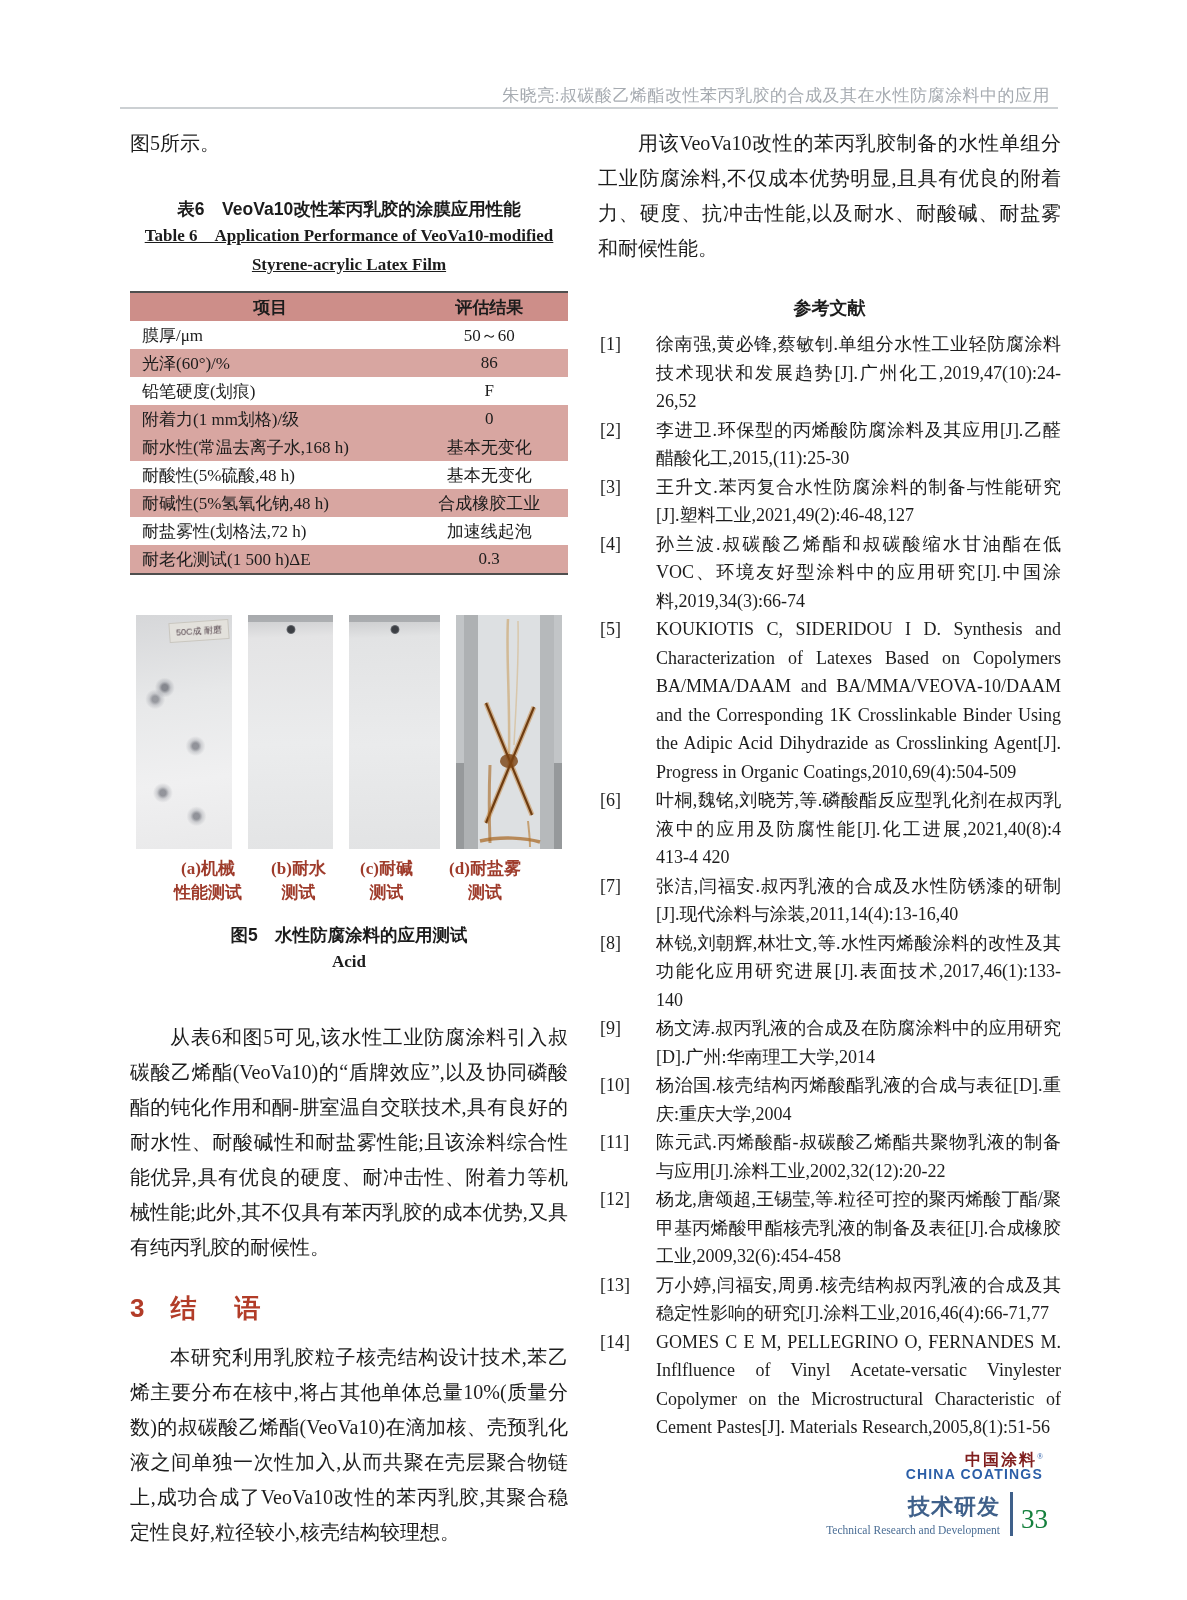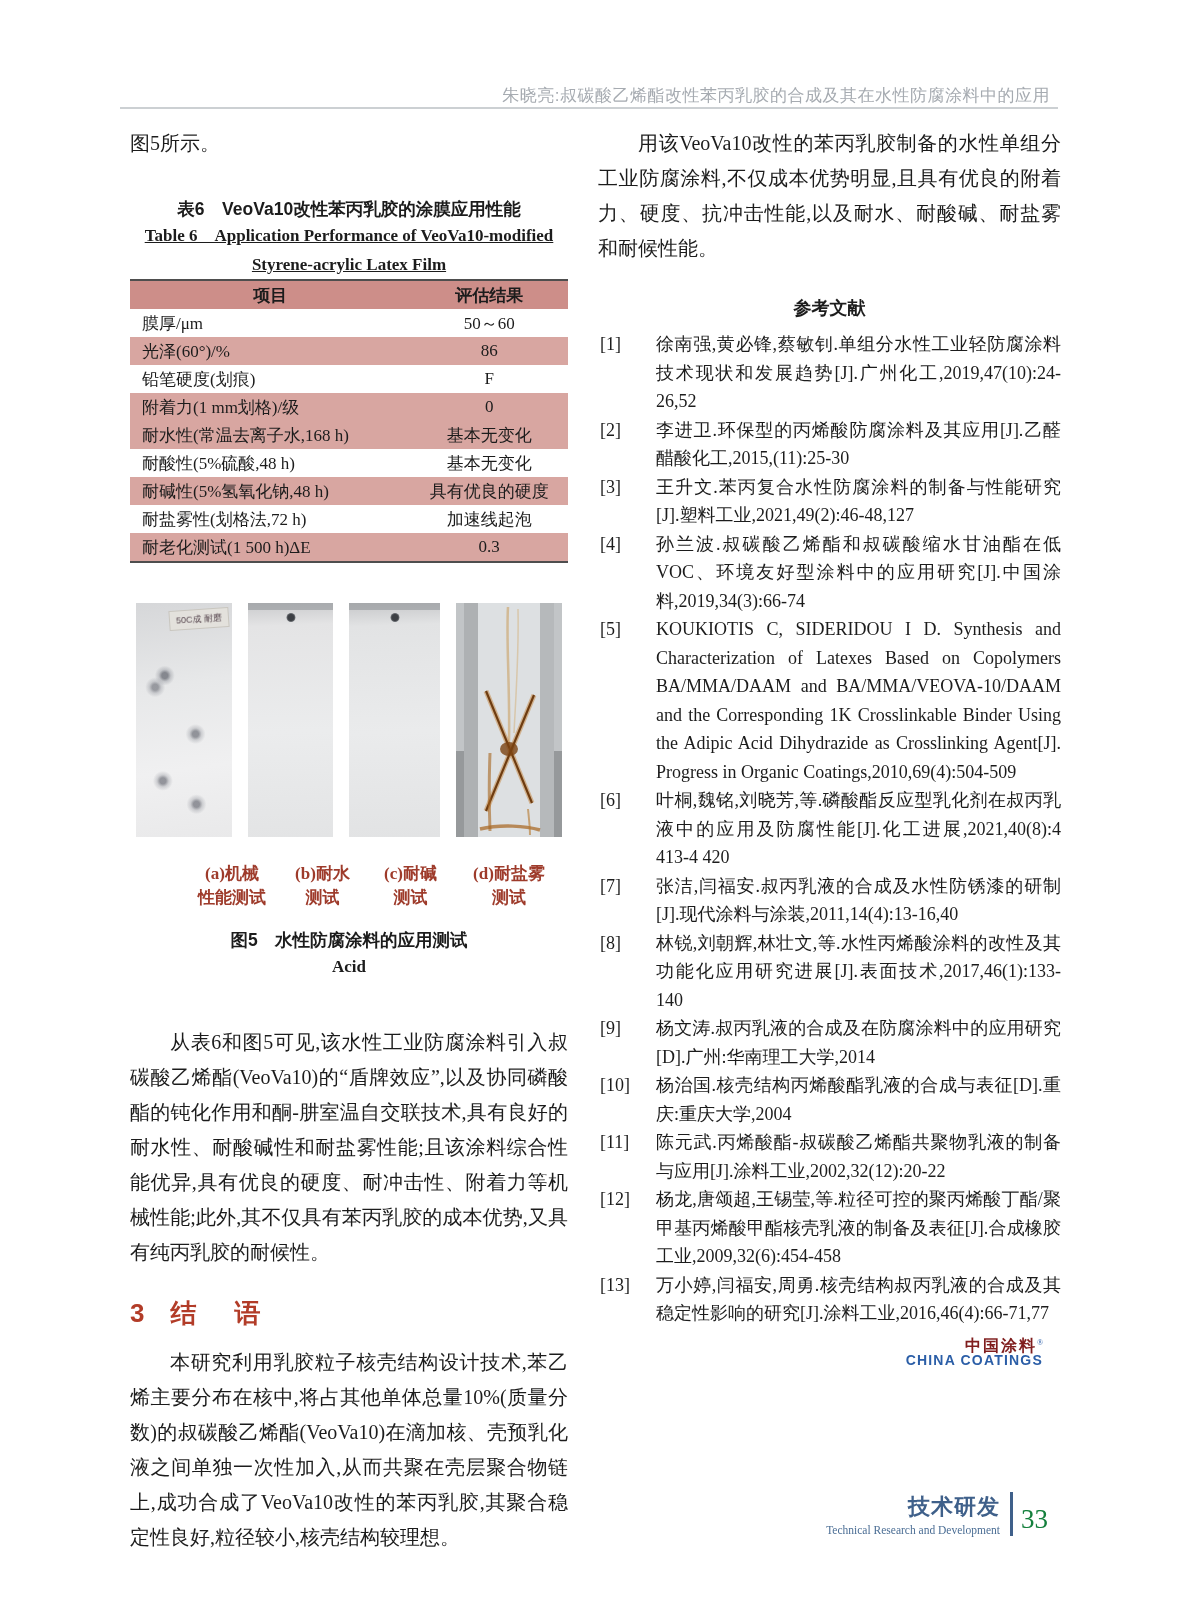--- a/index.html
+++ b/index.html
@@ -15,21 +15,21 @@
   .col-left{position:absolute;left:130px;top:126px;width:438px;}
   .col-right{position:absolute;left:598px;top:126px;width:463px;}
 
   .body-par{font-size:20px;line-height:35px;text-align:justify;text-indent:2em;margin:0;}
   .lead{font-size:20px;line-height:35px;margin:0;}
 
   
   .tbl-title-cn{margin-top:36px;text-align:center;font-size:17.5px;font-weight:bold;
                 font-family:"Liberation Sans","DejaVu Sans",sans-serif;}
   .tbl-title-en{text-align:center;font-size:17px;font-weight:bold;line-height:29px;text-decoration:underline;}
-  .t6{border-top:2px solid #4e4e4e;border-bottom:2px solid #4e4e4e;}
+  .t6{margin-top:12px;border-top:2px solid #4e4e4e;border-bottom:2px solid #4e4e4e;}
   .trow{display:flex;align-items:center;min-height:28px;font-size:17px;}
   .trow .c-item{width:64%;padding-left:12px;box-sizing:border-box;}
   .trow .c-val{width:36%;text-align:center;}
   .trow.thead{background:#cd8e89;font-weight:bold;}
   .trow.thead .c-item{text-align:center;padding-left:0;}
   .trow.pink{background:#d8a6a1;}
 
   
   .fig-panels{margin-top:40px;display:flex;justify-content:space-between;padding:0 6px;align-items:flex-end;}
   .panel{position:relative;height:234px;overflow:hidden;}
@@ -44,21 +44,21 @@
       border:1px solid #c9c6bf;transform:rotate(-4deg);font-size:9px;color:#5a4a52;
       text-align:center;line-height:18px;filter:blur(.4px);font-family:"Liberation Sans",sans-serif;}
   .panel-b{width:85px;background:linear-gradient(178deg,#c9cacc 0%,#e4e4e5 10%,#ebeced 55%,#e3e4e5 100%);}
   .panel-c{width:91px;background:linear-gradient(178deg,#c6c7c9 0%,#e2e3e4 10%,#eaebec 55%,#e2e3e4 100%);}
   .panel-hole{position:absolute;top:10px;left:50%;transform:translateX(-50%);width:9px;height:9px;
       border-radius:50%;background:radial-gradient(circle,#3c3f44 0 3px,#8a8d92 5px,transparent 6px);}
   .panel-topstrip{position:absolute;top:0;left:0;right:0;height:7px;background:rgba(140,143,148,.55);}
   .panel-d{width:106px;}
   .panel-d svg{display:block;}
 
-  .fig-labels{display:flex;justify-content:flex-end;padding:0 6px;margin-top:25px;}
+  .fig-labels{display:flex;justify-content:center;padding:0 6px;margin-top:8px;}
   .fig-label{font-size:17px;font-weight:bold;color:#9e3b2b;text-align:center;line-height:24px;}
   .fl-a{width:96px;} .fl-b{width:85px;} .fl-c{width:91px;} .fl-d{width:106px;}
 
   .fig-cap-cn{margin-top:18px;text-align:center;font-size:17.5px;font-weight:bold;
               font-family:"Liberation Sans","DejaVu Sans",sans-serif;}
   .fig-cap-en{text-align:center;font-size:17px;font-weight:bold;line-height:29px;}
 
   .par1{margin-top:44px;}
   .sec-head{margin-top:26px;color:#b23c28;font-weight:bold;font-size:26px;
             font-family:"Liberation Sans","DejaVu Sans",sans-serif;}
@@ -130,21 +130,21 @@
       <div class="trow pink">
         <div class="c-item">耐水性(常温去离子水,168 h)</div>
         <div class="c-val">基本无变化</div>
       </div>
       <div class="trow">
         <div class="c-item">耐酸性(5%硫酸,48 h)</div>
         <div class="c-val">基本无变化</div>
       </div>
       <div class="trow pink">
         <div class="c-item">耐碱性(5%氢氧化钠,48 h)</div>
-        <div class="c-val">具有优良的硬度</div>
+        <div class="c-val">合成橡胶工业</div>
       </div>
       <div class="trow">
         <div class="c-item">耐盐雾性(划格法,72 h)</div>
         <div class="c-val">加速线起泡</div>
       </div>
       <div class="trow pink">
         <div class="c-item">耐老化测试(1 500 h)ΔE</div>
         <div class="c-val">0.3</div>
       </div>
     </div>
@@ -227,20 +227,21 @@
       <p class="ref-item"><span class="ref-num">[4]</span><span>孙兰波.叔碳酸乙烯酯和叔碳酸缩水甘油酯在低VOC、环境友好型涂料中的应用研究[J].中国涂料,2019,34(3):66-74</span></p>
       <p class="ref-item"><span class="ref-num">[5]</span><span>KOUKIOTIS C, SIDERIDOU I D. Synthesis and Characterization of Latexes Based on Copolymers BA/MMA/DAAM and BA/MMA/VEOVA-10/DAAM and the Corresponding 1K Crosslinkable Binder Using the Adipic Acid Dihydrazide as Crosslinking Agent[J]. Progress in Organic Coatings,2010,69(4):504-509</span></p>
       <p class="ref-item"><span class="ref-num">[6]</span><span>叶桐,魏铭,刘晓芳,等.磷酸酯反应型乳化剂在叔丙乳液中的应用及防腐性能[J].化工进展,2021,40(8):4 413-4 420</span></p>
       <p class="ref-item"><span class="ref-num">[7]</span><span>张洁,闫福安.叔丙乳液的合成及水性防锈漆的研制[J].现代涂料与涂装,2011,14(4):13-16,40</span></p>
       <p class="ref-item"><span class="ref-num">[8]</span><span>林锐,刘朝辉,林壮文,等.水性丙烯酸涂料的改性及其功能化应用研究进展[J].表面技术,2017,46(1):133-140</span></p>
       <p class="ref-item"><span class="ref-num">[9]</span><span>杨文涛.叔丙乳液的合成及在防腐涂料中的应用研究[D].广州:华南理工大学,2014</span></p>
       <p class="ref-item"><span class="ref-num">[10]</span><span>杨治国.核壳结构丙烯酸酯乳液的合成与表征[D].重庆:重庆大学,2004</span></p>
       <p class="ref-item"><span class="ref-num">[11]</span><span>陈元武.丙烯酸酯-叔碳酸乙烯酯共聚物乳液的制备与应用[J].涂料工业,2002,32(12):20-22</span></p>
       <p class="ref-item"><span class="ref-num">[12]</span><span>杨龙,唐颂超,王锡莹,等.粒径可控的聚丙烯酸丁酯/聚甲基丙烯酸甲酯核壳乳液的制备及表征[J].合成橡胶工业,2009,32(6):454-458</span></p>
       <p class="ref-item"><span class="ref-num">[13]</span><span>万小婷,闫福安,周勇.核壳结构叔丙乳液的合成及其稳定性影响的研究[J].涂料工业,2016,46(4):66-71,77</span></p>
+      <p class="ref-item"><span class="ref-num">[14]</span><span>GOMES C E M, PELLEGRINO O, FERNANDES M. Inflfluence of Vinyl Acetate-versatic Vinylester Copolymer on the Microstructural Characteristic of Cement Pastes[J]. Materials Research,2005,8(1):51-56</span></p>
     </div>
 
     <div class="logo">
       <span class="logo-cn">中国涂料</span><span class="logo-reg">®</span><br>
       <span class="logo-en">CHINA COATINGS</span>
     </div>
   </div>
 
   <div class="footer">
     <div class="footer-txt">

